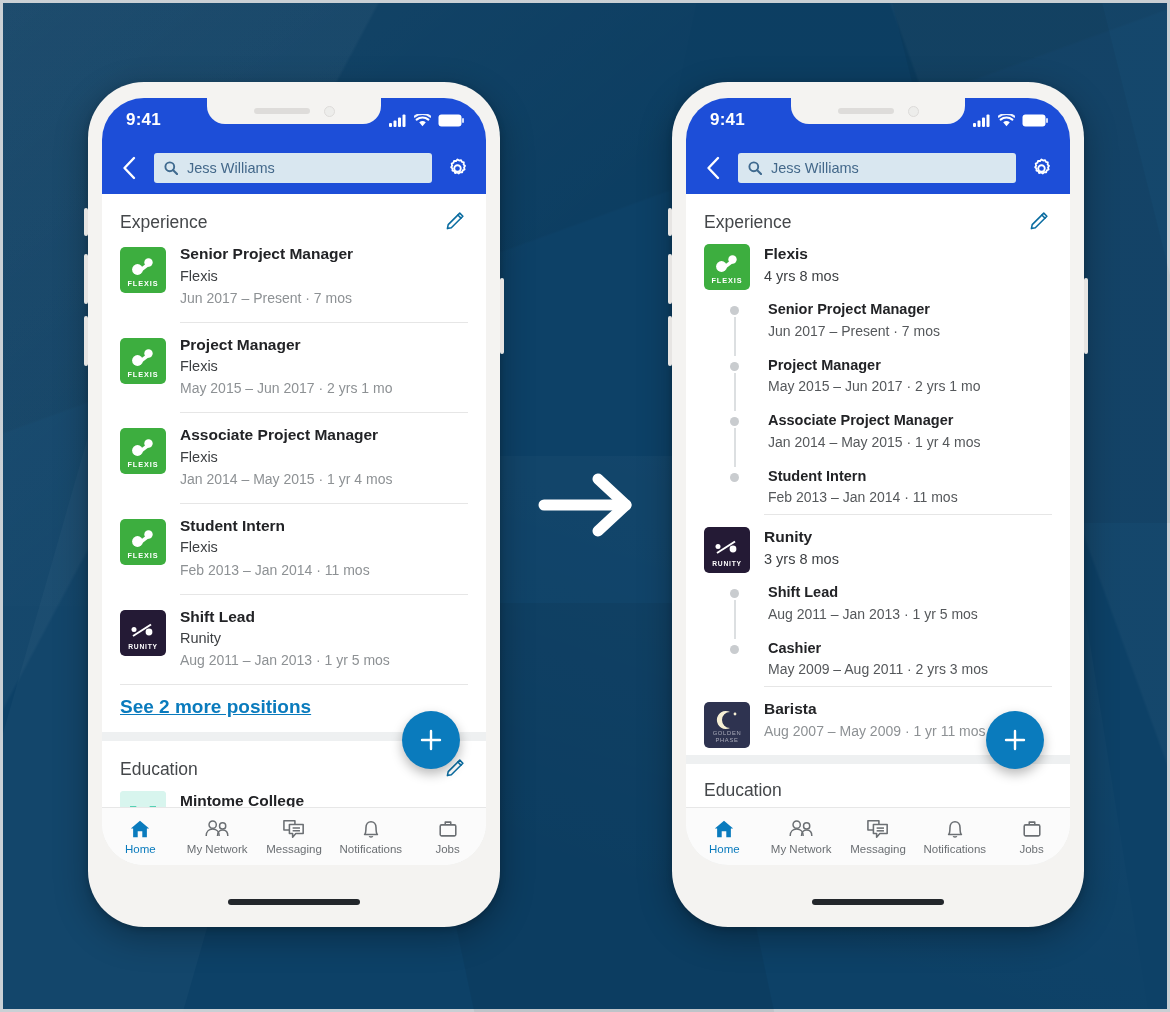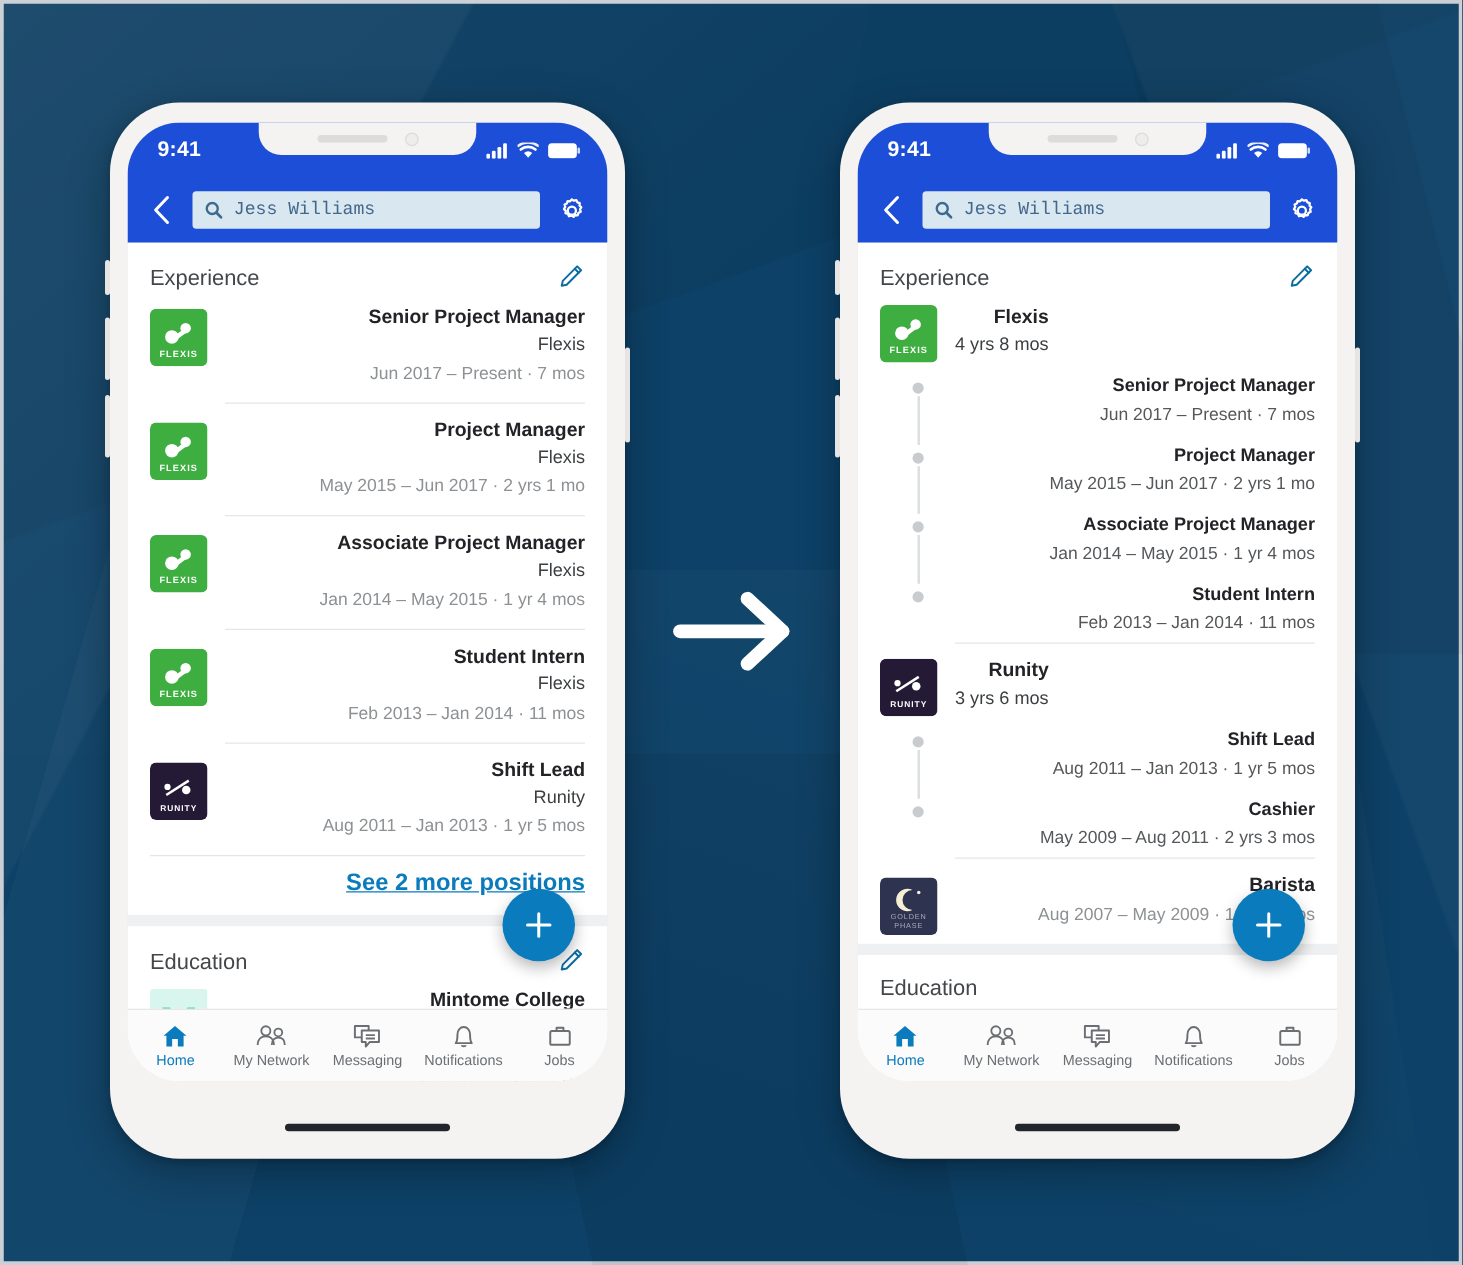--- a/index.html
+++ b/index.html
@@ -97,21 +97,21 @@
   .status-bar {
     height: 44px; display: flex; align-items: center;
     justify-content: space-between; padding: 0 22px 0 24px;
     color: #fff; font-size: 17px; font-weight: bold;
   }
   .status-time { letter-spacing: 0.2px; }
   .status-icons { display: flex; align-items: center; gap: 7px; }
 
   .search-row {
     height: 52px; display: flex; align-items: center;
-    padding: 0 12px 0 10px; gap: 8px; font-family: Liberation Mono, monospace;
+    padding: 0 12px 0 10px; gap: 8px;
   }
   .back-chevron {
     width: 34px; height: 34px; flex: 0 0 auto;
     display: flex; align-items: center; justify-content: center;
   }
   .search-box {
     flex: 1 1 auto; height: 30px;
     background: #d9e7f0; border-radius: 3px;
     display: flex; align-items: center; gap: 9px; padding: 0 10px;
   }
@@ -119,21 +119,21 @@
   .gear { width: 34px; height: 34px; flex: 0 0 auto;
           display: flex; align-items: center; justify-content: center; }
 
   
   .content {
     position: absolute; left: 0; right: 0;
     top: 96px; bottom: 0;
     background: #eef0f1;
     overflow: hidden;
   }
-  .card { background: #fff; text-align: right; }
+  .card { background: #fff; }
   .card + .card { margin-top: 9px; }
 
   .section-head {
     display: flex; align-items: center; justify-content: space-between;
     padding: 16px 18px 10px 18px;
   }
   .section-title { font-size: 17.5px; color: #44474a; }
   .pencil { width: 24px; height: 24px; }
 
   
@@ -592,21 +592,21 @@
           <div class="group-head">
             <svg class="logo" viewBox="0 0 46 46">
               <rect width="46" height="46" rx="4" fill="#241a35"></rect>
               <circle cx="14" cy="19.5" r="2.5" fill="#fff"></circle>
               <circle cx="29" cy="22" r="3.4" fill="#fff"></circle>
               <line x1="13" y1="26" x2="31" y2="14.5" stroke="#fff" stroke-width="2"></line>
               <text x="23" y="38.5" font-family="Liberation Sans, sans-serif" font-size="6.7" font-weight="bold" letter-spacing="0.8" fill="#fff" text-anchor="middle">RUNITY</text>
             </svg>
             <div>
               <div class="group-name">Runity</div>
-              <div class="group-dur">3 yrs 6 mos</div>
+              <div class="group-dur">3 yrs 8 mos</div>
             </div>
           </div>
           <div class="positions">
             <div class="pos">
               <span class="dot"></span>
               <span class="line"></span>
               <div class="pos-title">Shift Lead</div>
               <div class="pos-dates">Aug 2011 – Jan 2013  ·  1 yr 5 mos</div>
             </div>
             <div class="pos">

